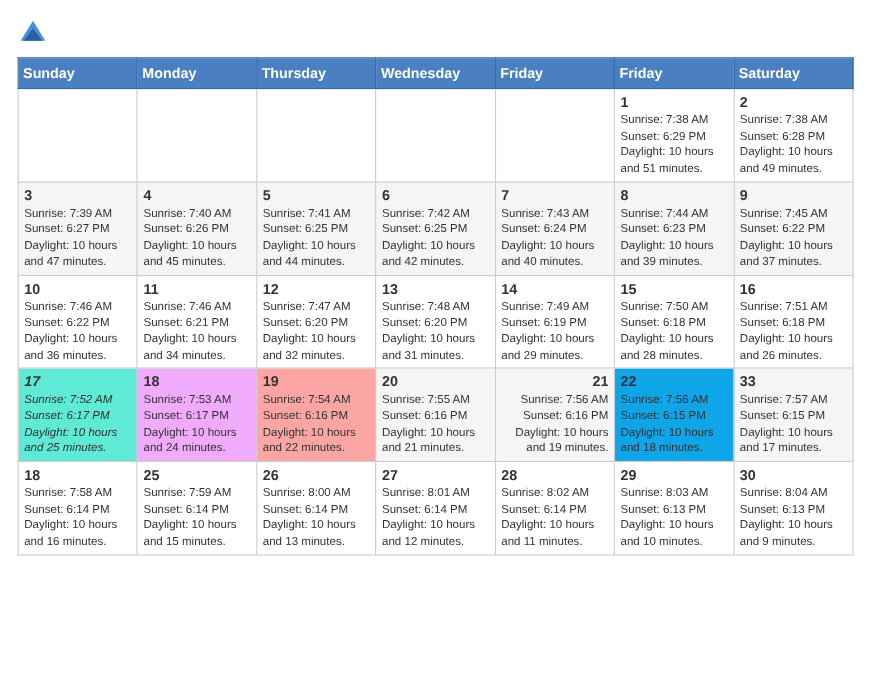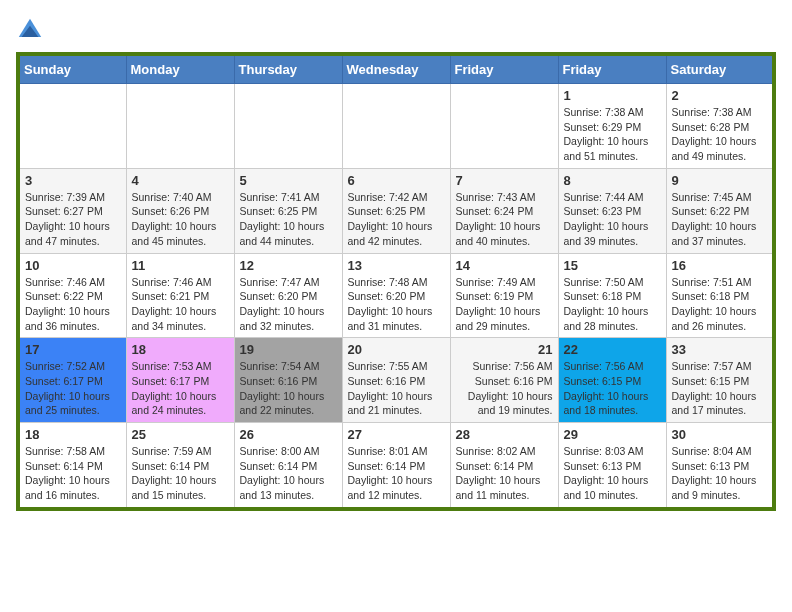--- a/index.html
+++ b/index.html
@@ -26,21 +26,21 @@
     .logo-icon {
       width: 28px;
       height: 28px;
     }
     .title-block { text-align: right; }
     .month-title { font-size: 36px; font-weight: bold; color: #333; }
     .location { font-size: 14px; color: #555; }
     .calendar {
       width: 100%;
       border-collapse: collapse;
-      border: 4px solid #4d7c0f;
+      border: 1px solid #4d7c0f;
       padding-left: 17px;
     }
     .calendar th {
       background: #4a7fc1;
       color: #fff;
       font-size: 13px;
       font-weight: bold;
       padding: 6px 4px;
       text-align: left;
       border: 1px solid #3a6aaa;
@@ -125,23 +125,23 @@
       <tr>
         <td><span class="day-num">10</span><span class="day-detail">Sunrise: 7:46 AM<br>Sunset: 6:22 PM<br>Daylight: 10 hours and 36 minutes.</span></td>
         <td><span class="day-num">11</span><span class="day-detail">Sunrise: 7:46 AM<br>Sunset: 6:21 PM<br>Daylight: 10 hours and 34 minutes.</span></td>
         <td><span class="day-num">12</span><span class="day-detail">Sunrise: 7:47 AM<br>Sunset: 6:20 PM<br>Daylight: 10 hours and 32 minutes.</span></td>
         <td><span class="day-num">13</span><span class="day-detail">Sunrise: 7:48 AM<br>Sunset: 6:20 PM<br>Daylight: 10 hours and 31 minutes.</span></td>
         <td><span class="day-num">14</span><span class="day-detail">Sunrise: 7:49 AM<br>Sunset: 6:19 PM<br>Daylight: 10 hours and 29 minutes.</span></td>
         <td><span class="day-num">15</span><span class="day-detail">Sunrise: 7:50 AM<br>Sunset: 6:18 PM<br>Daylight: 10 hours and 28 minutes.</span></td>
         <td><span class="day-num">16</span><span class="day-detail">Sunrise: 7:51 AM<br>Sunset: 6:18 PM<br>Daylight: 10 hours and 26 minutes.</span></td>
       </tr>
       <tr>
-        <td style="background: #3b82f6;"><span class="day-num">17</span><span class="day-detail">Sunrise: 7:52 AM<br>Sunset: 6:17 PM<br>Daylight: 10 hours and 25 minutes.</span></td>
+        <td style="background: #5eead4; font-style: italic;"><span class="day-num">17</span><span class="day-detail">Sunrise: 7:52 AM<br>Sunset: 6:17 PM<br>Daylight: 10 hours and 25 minutes.</span></td>
         <td style="background: #f0abfc;"><span class="day-num">18</span><span class="day-detail">Sunrise: 7:53 AM<br>Sunset: 6:17 PM<br>Daylight: 10 hours and 24 minutes.</span></td>
-        <td style="background: #a3a3a3;"><span class="day-num">19</span><span class="day-detail">Sunrise: 7:54 AM<br>Sunset: 6:16 PM<br>Daylight: 10 hours and 22 minutes.</span></td>
+        <td style="background: #fca5a5;"><span class="day-num">19</span><span class="day-detail">Sunrise: 7:54 AM<br>Sunset: 6:16 PM<br>Daylight: 10 hours and 22 minutes.</span></td>
         <td style="background: rgb(245, 245, 245);"><span class="day-num">20</span><span class="day-detail">Sunrise: 7:55 AM<br>Sunset: 6:16 PM<br>Daylight: 10 hours and 21 minutes.</span></td>
         <td style="background: rgb(245, 245, 245); text-align: right;"><span class="day-num">21</span><span class="day-detail">Sunrise: 7:56 AM<br>Sunset: 6:16 PM<br>Daylight: 10 hours and 19 minutes.</span></td>
         <td style="background: #0ea5e9;"><span class="day-num">22</span><span class="day-detail">Sunrise: 7:56 AM<br>Sunset: 6:15 PM<br>Daylight: 10 hours and 18 minutes.</span></td>
         <td style="background: rgb(245, 245, 245);"><span class="day-num">33</span><span class="day-detail">Sunrise: 7:57 AM<br>Sunset: 6:15 PM<br>Daylight: 10 hours and 17 minutes.</span></td>
       </tr>
       <tr>
         <td><span class="day-num">18</span><span class="day-detail">Sunrise: 7:58 AM<br>Sunset: 6:14 PM<br>Daylight: 10 hours and 16 minutes.</span></td>
         <td><span class="day-num">25</span><span class="day-detail">Sunrise: 7:59 AM<br>Sunset: 6:14 PM<br>Daylight: 10 hours and 15 minutes.</span></td>
         <td><span class="day-num">26</span><span class="day-detail">Sunrise: 8:00 AM<br>Sunset: 6:14 PM<br>Daylight: 10 hours and 13 minutes.</span></td>
         <td><span class="day-num">27</span><span class="day-detail">Sunrise: 8:01 AM<br>Sunset: 6:14 PM<br>Daylight: 10 hours and 12 minutes.</span></td>

